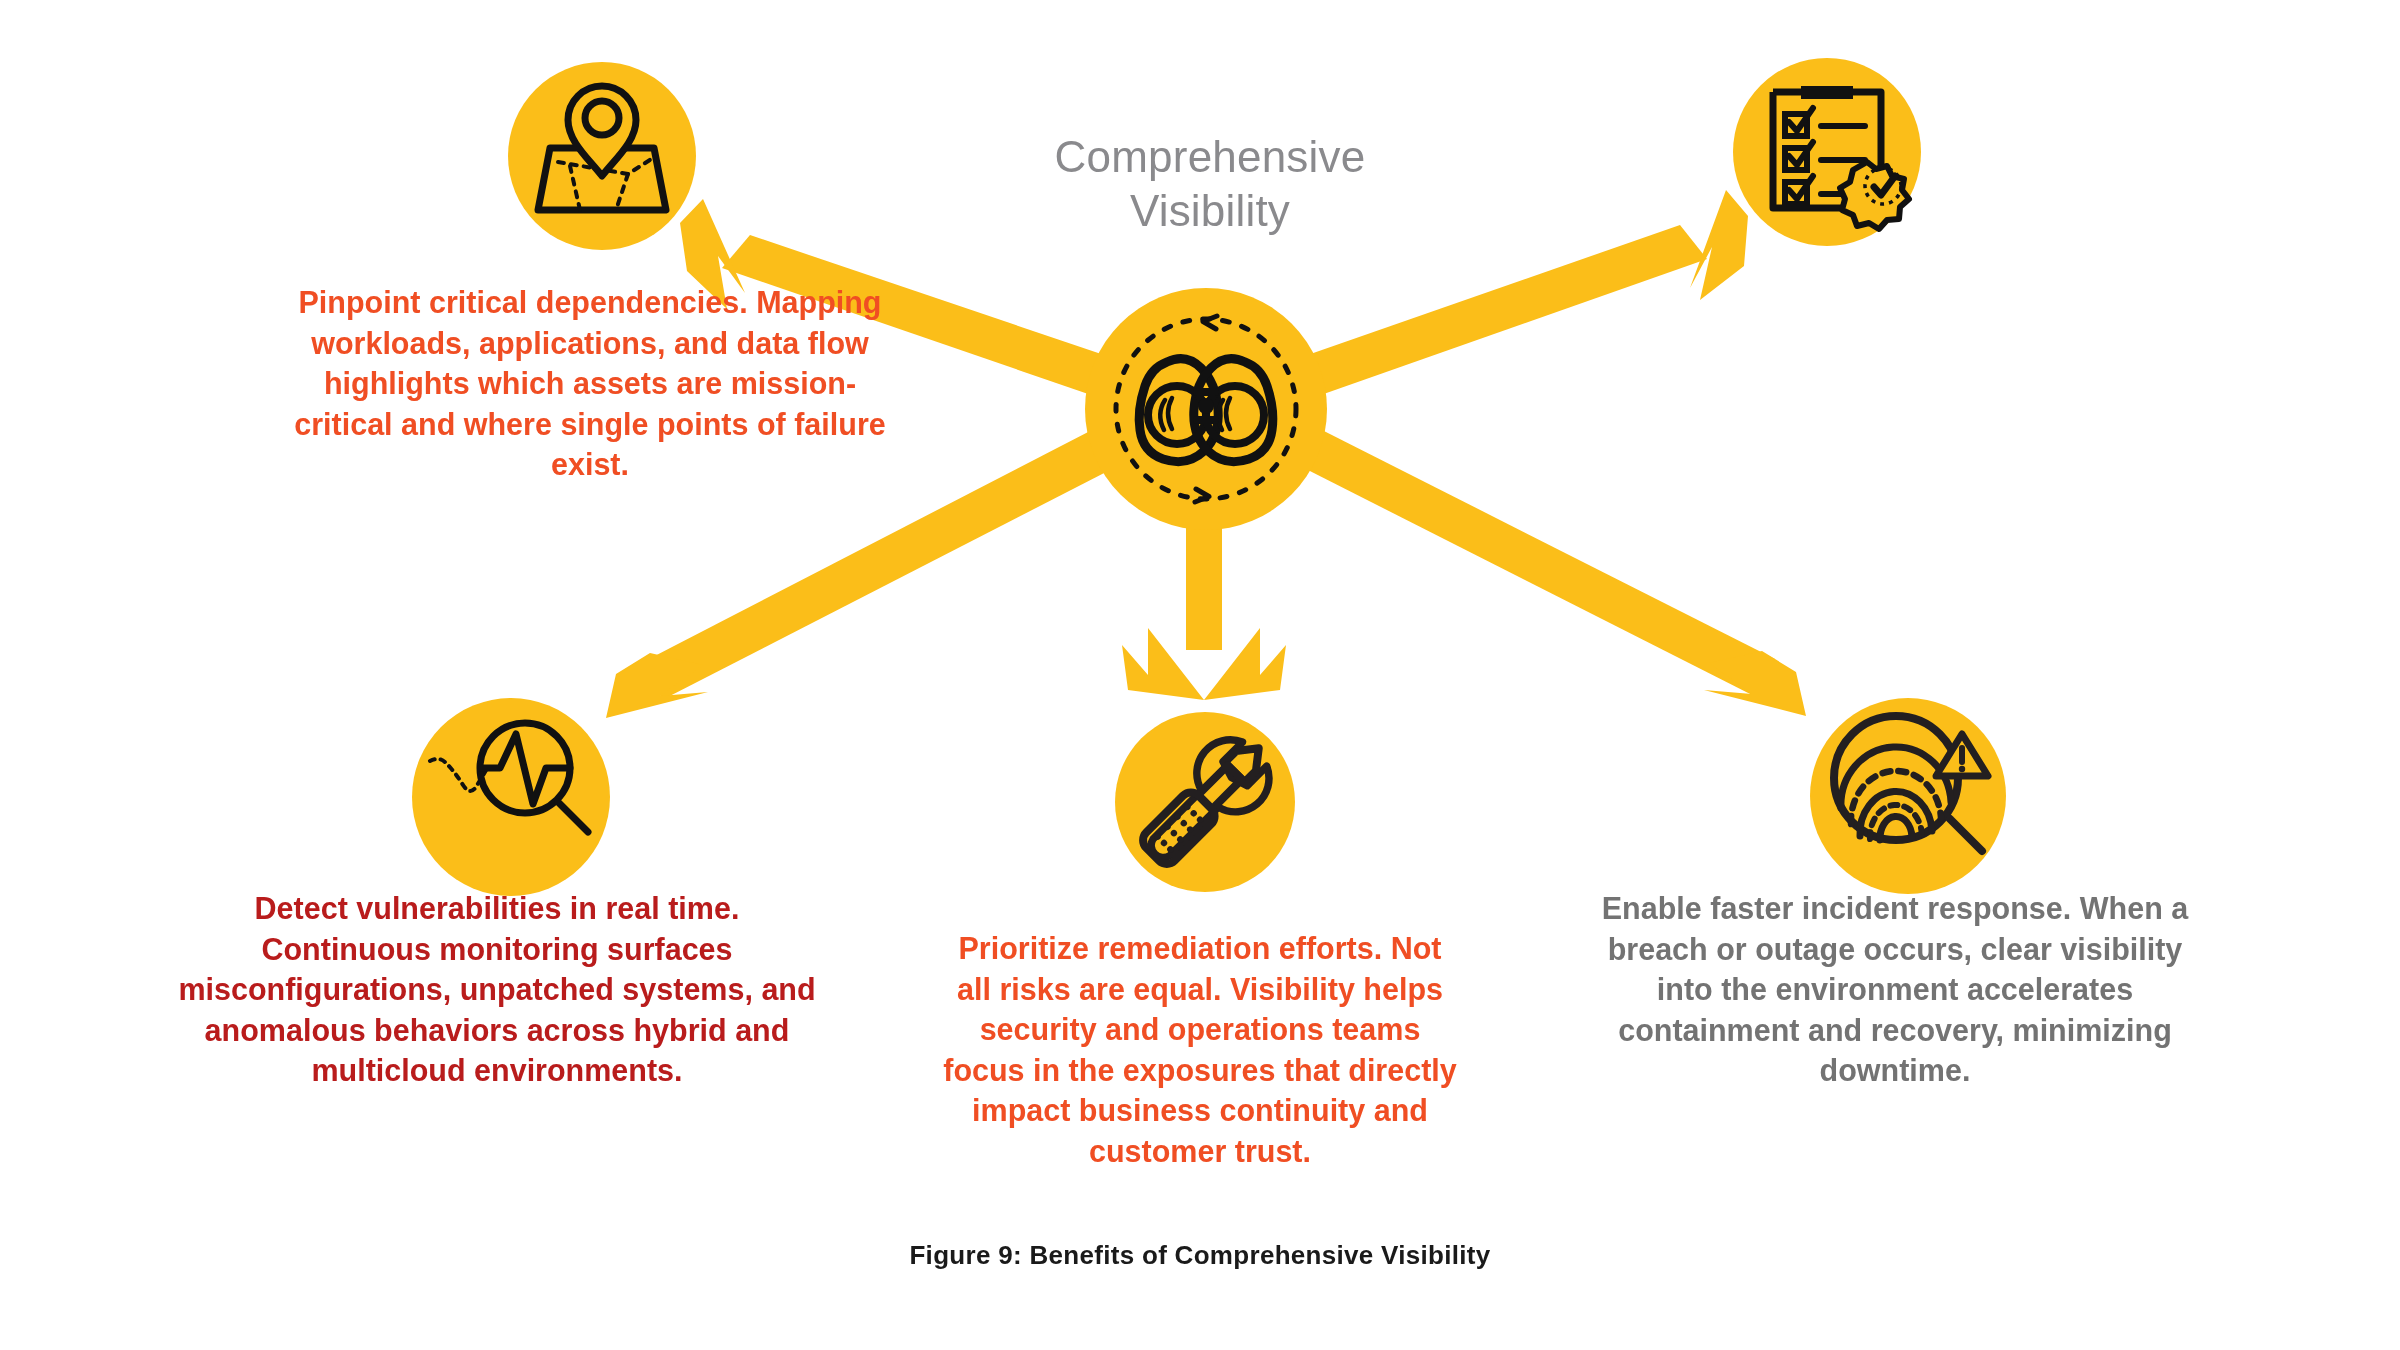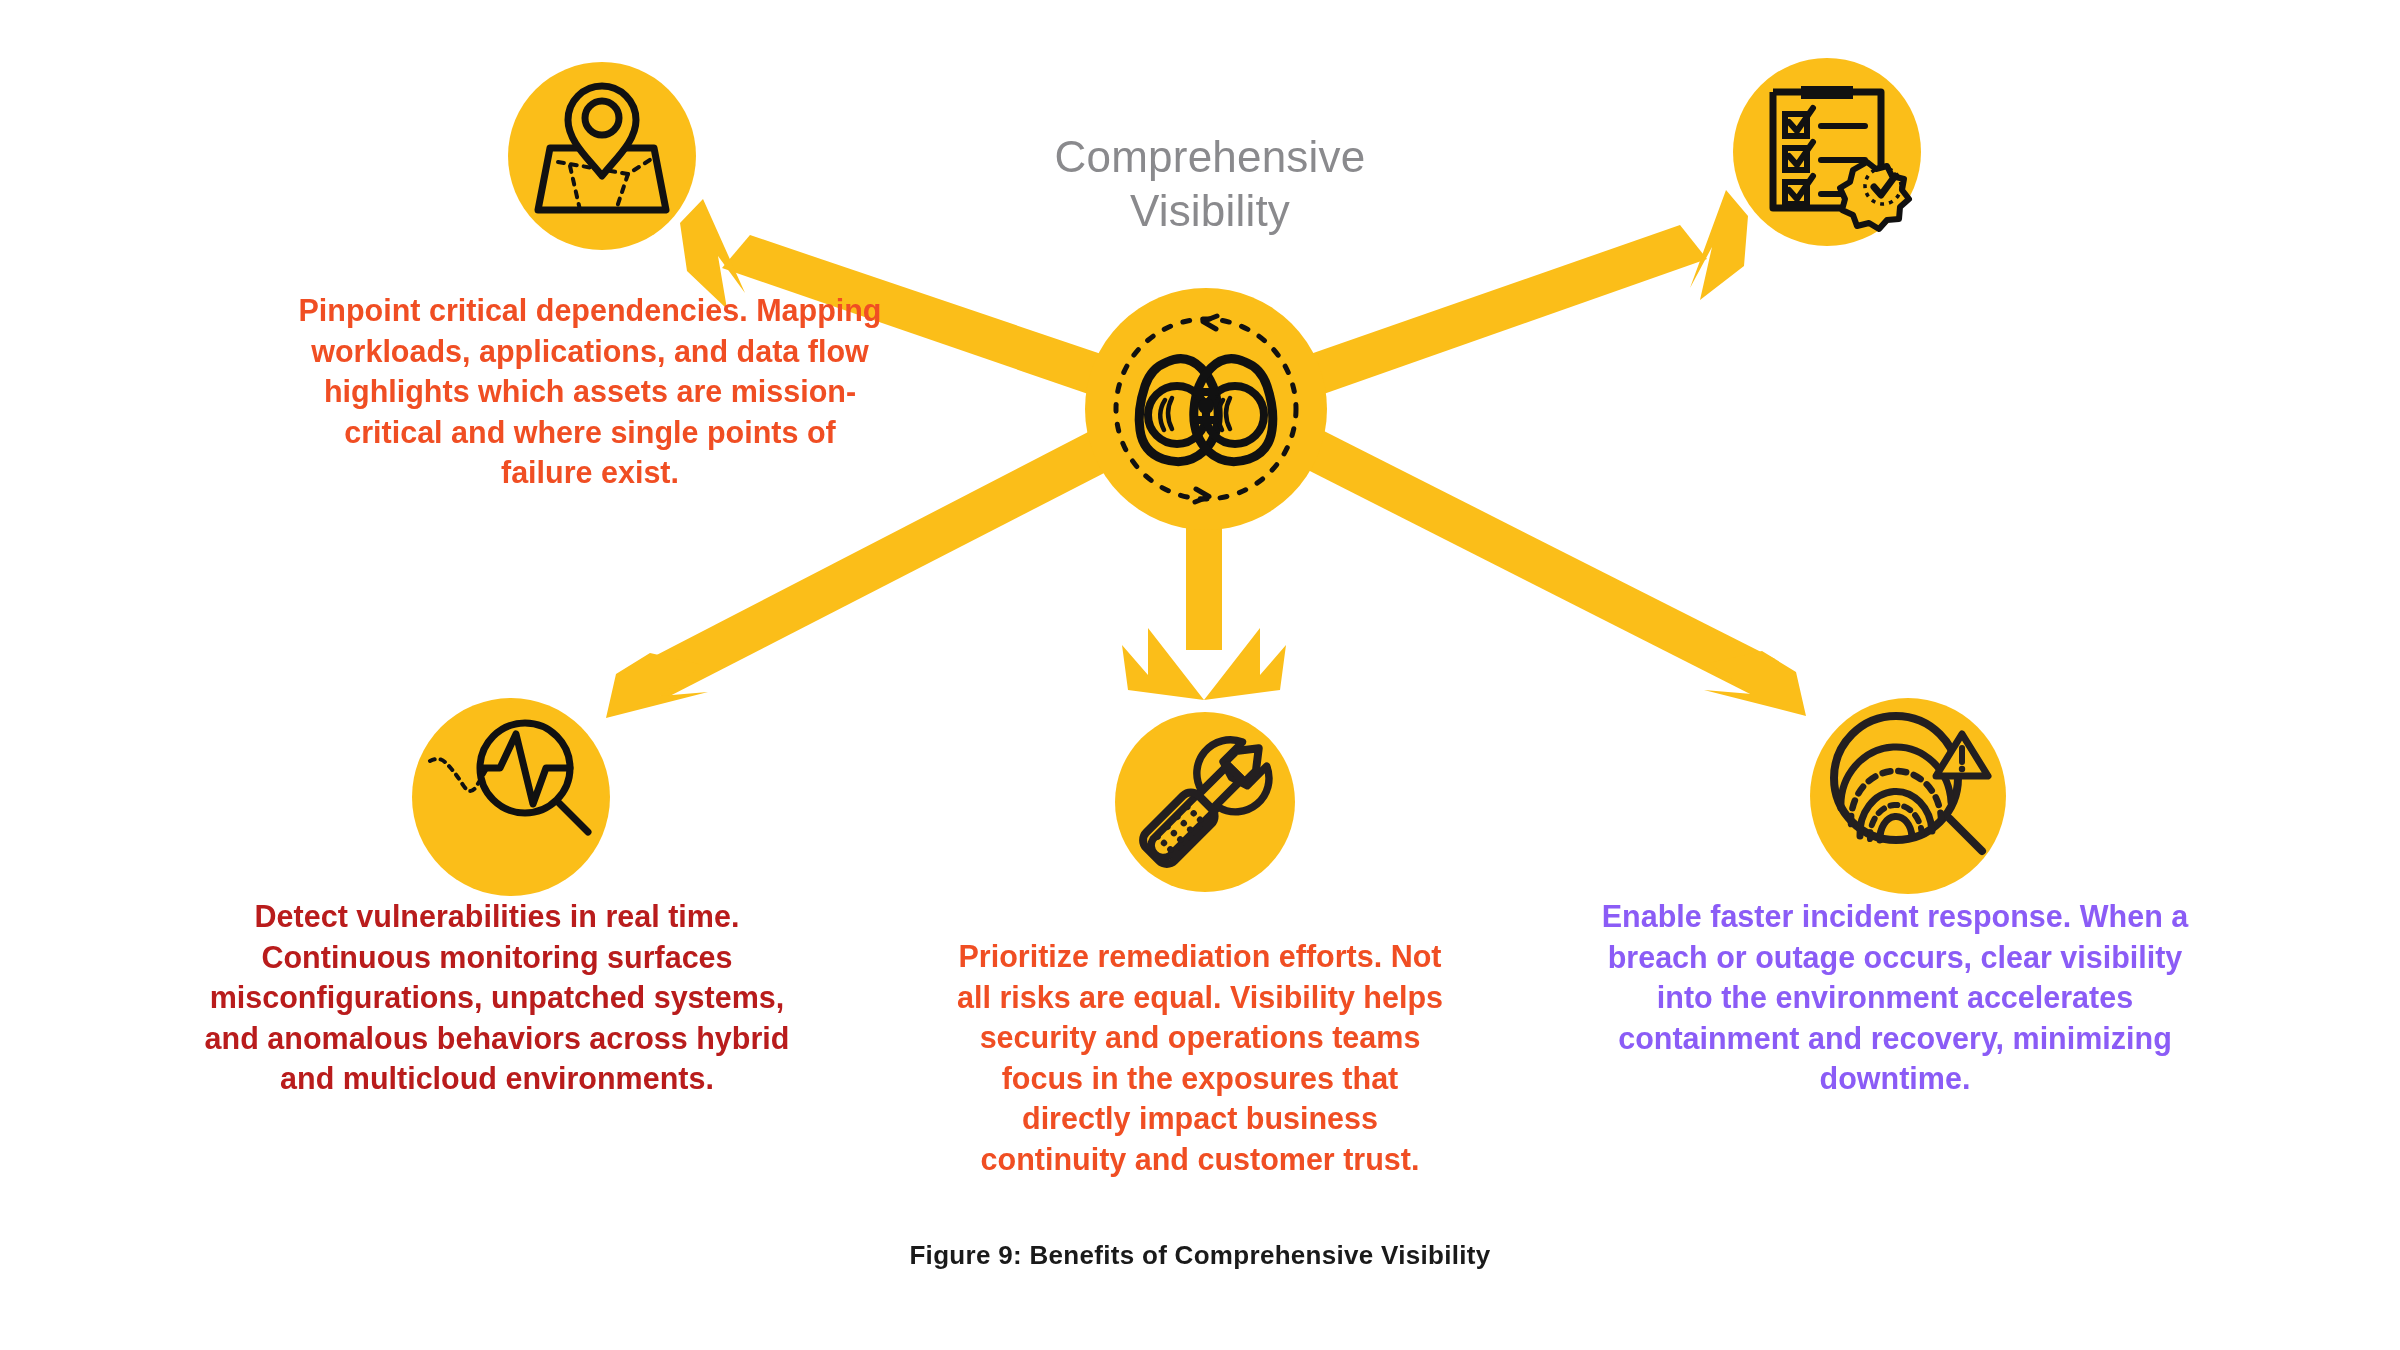--- a/index.html
+++ b/index.html
@@ -64,21 +64,21 @@
   
   .blurb {
     position: absolute;
     color: #F04E23;
     font-size: 30.5px;
     line-height: 1.33;
     text-align: center;
     font-weight: 600;
   }
   .blurb .lead { font-weight: 700; }
-  .blurb p { margin: 8px; }
+  .blurb p { margin: 0; }
 
   .t-tl { left: 290px; top: 282px; width: 600px; }
   .t-tr { left: 1528px; top: 282px; width: 600px; }
   .t-bl { left: 172px; top: 888px; width: 650px; }
   .t-bc { left: 940px; top: 928px; width: 520px; }
   .t-br { left: 1590px; top: 888px; width: 610px; }
 
   
   .caption {
     position: absolute;
@@ -270,20 +270,20 @@
   <div class="blurb t-bl" style="color: #b91c1c;">
     <p><span class="lead">Detect vulnerabilities in real time.</span>
        <span>Continuous monitoring surfaces misconfigurations, unpatched systems, and anomalous behaviors across hybrid and multicloud environments.</span></p>
   </div>
 
   <div class="blurb t-bc" style="color: rgb(240, 78, 35);">
     <p><span class="lead">Prioritize remediation efforts.</span>
        <span>Not all risks are equal. Visibility helps security and operations teams focus in the exposures that directly impact business continuity and customer trust.</span></p>
   </div>
 
-  <div class="blurb t-br" style="color: #8b5cf6;">
+  <div class="blurb t-br" style="color: #737373;">
     <p><span class="lead">Enable faster incident response.</span>
        <span>When a breach or outage occurs, clear visibility into the environment accelerates containment and recovery, minimizing downtime.</span></p>
   </div>
 
   <div class="caption" style="color: rgb(26, 26, 26);">Figure 9:  Benefits of Comprehensive Visibility</div>
 
 </div>
 
 </body></html>

